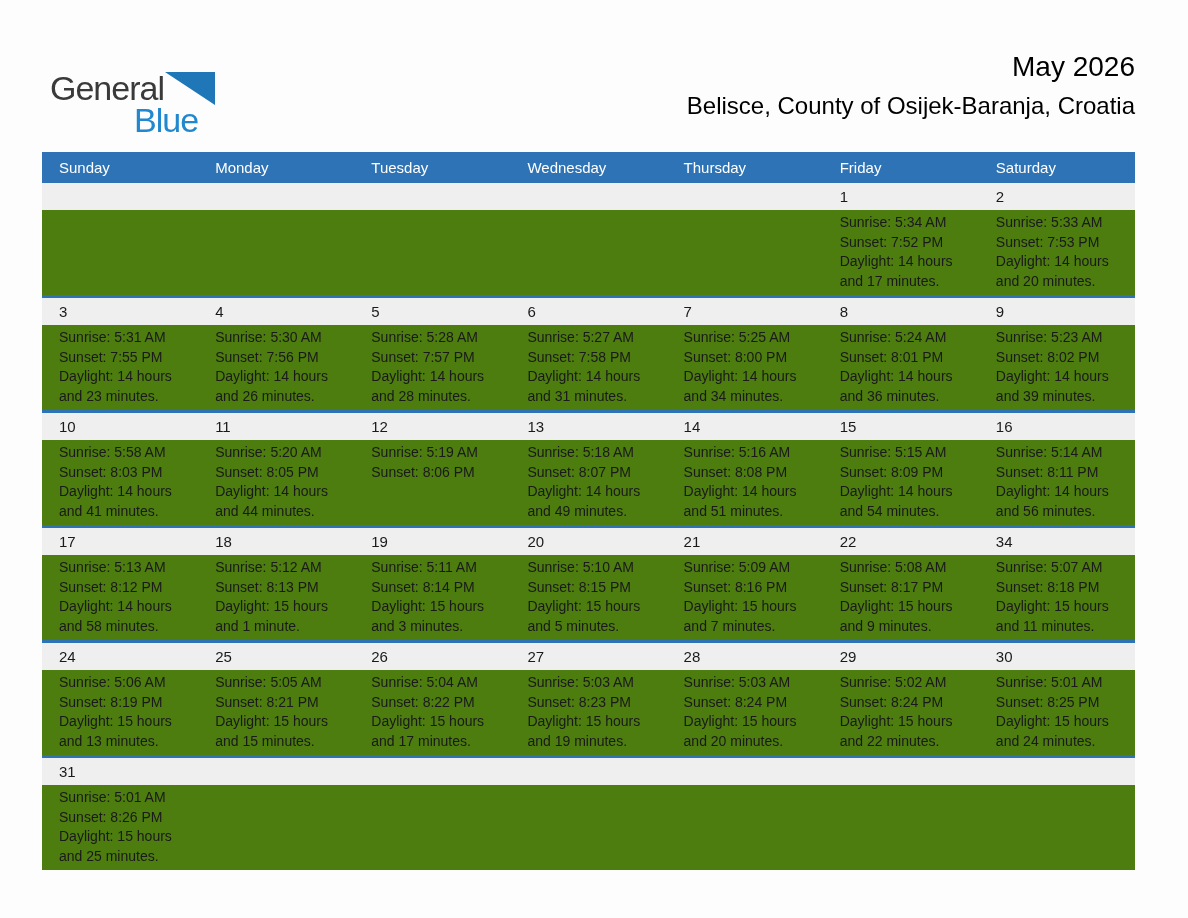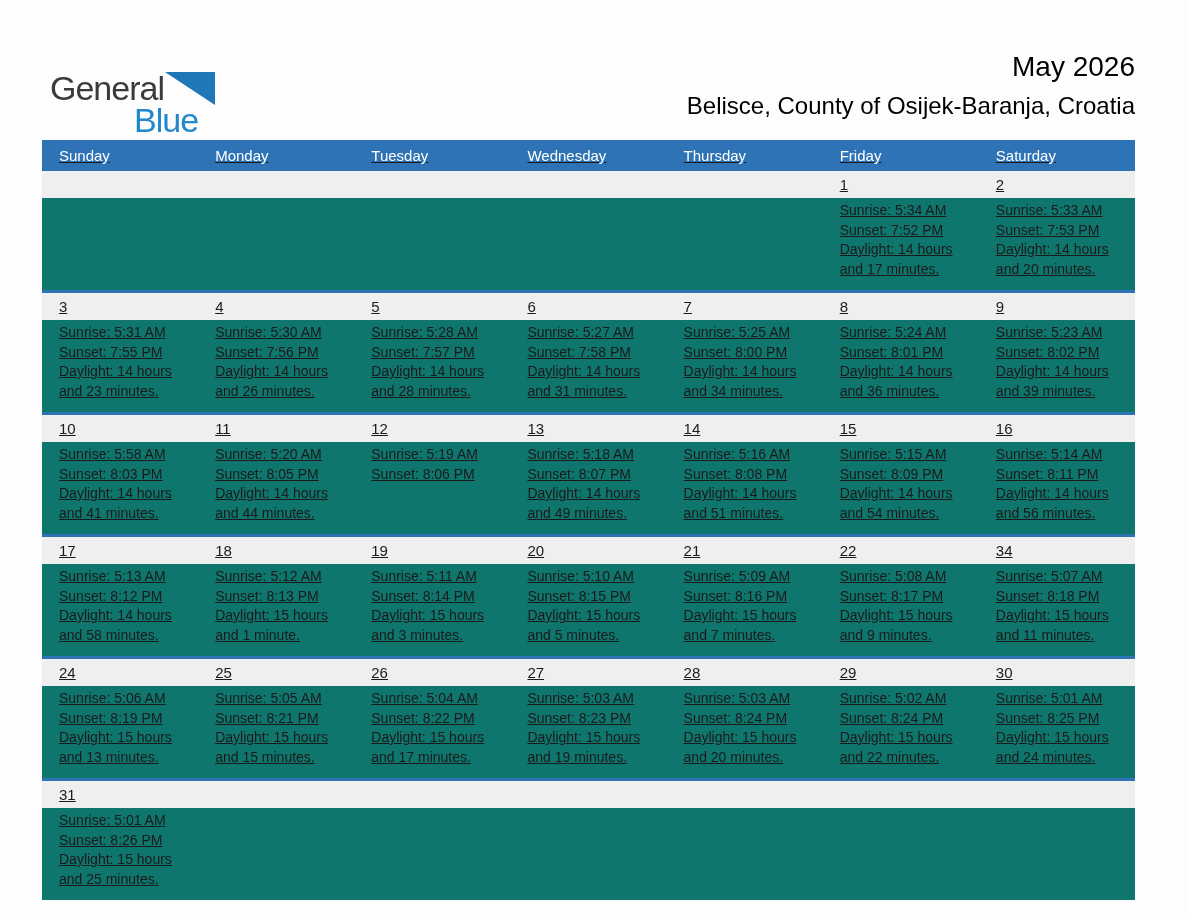--- a/index.html
+++ b/index.html
@@ -35,43 +35,42 @@
     margin-left:1px;margin-top:2px;
   }
   .logo-blue-word{
     font-size:34px;color:var(--logo-blue);letter-spacing:-1px;line-height:1;
     margin-left:84px;margin-top:-2px;
   }
   .title-block{text-align:right;}
   .page-title{font-size:28px;line-height:1.1;color:#000;font-weight:400;}
   .page-subtitle{font-size:24px;margin-top:9px;color:#000;}
   .calendar{
-    margin:3px 53px 0 42px;
-    text-decoration:underline;
+    margin:15px 53px 0 42px;
   }
   .cal-header{
     display:grid;grid-template-columns:repeat(7,1fr);
     background:var(--blue);
     height:31px;align-items:center;
   }
   .cal-header .hcell{
     color:#fff;font-size:15px;padding-left:17px;
     white-space:nowrap;overflow:hidden;
   }
   .week + .week{border-top:3px solid var(--blue);}
   .nums{
     display:grid;grid-template-columns:repeat(7,1fr);
     background:var(--band);
     height:27px;align-items:center;
   }
   .num-cell{font-size:15px;padding-left:17px;color:var(--text);}
   .dets{
     display:grid;grid-template-columns:repeat(7,1fr);
-    background:#0f766e;
-    padding-bottom:11px;
+    background:#4d7c0f;
+    padding-bottom:4px;
   }
   .det-cell{
     padding:3px 8px 0 17px;
     font-size:14px;line-height:19.5px;color:var(--text);
   }
 </style>
 </head>
 <body>
 
 <div class="top-row">

